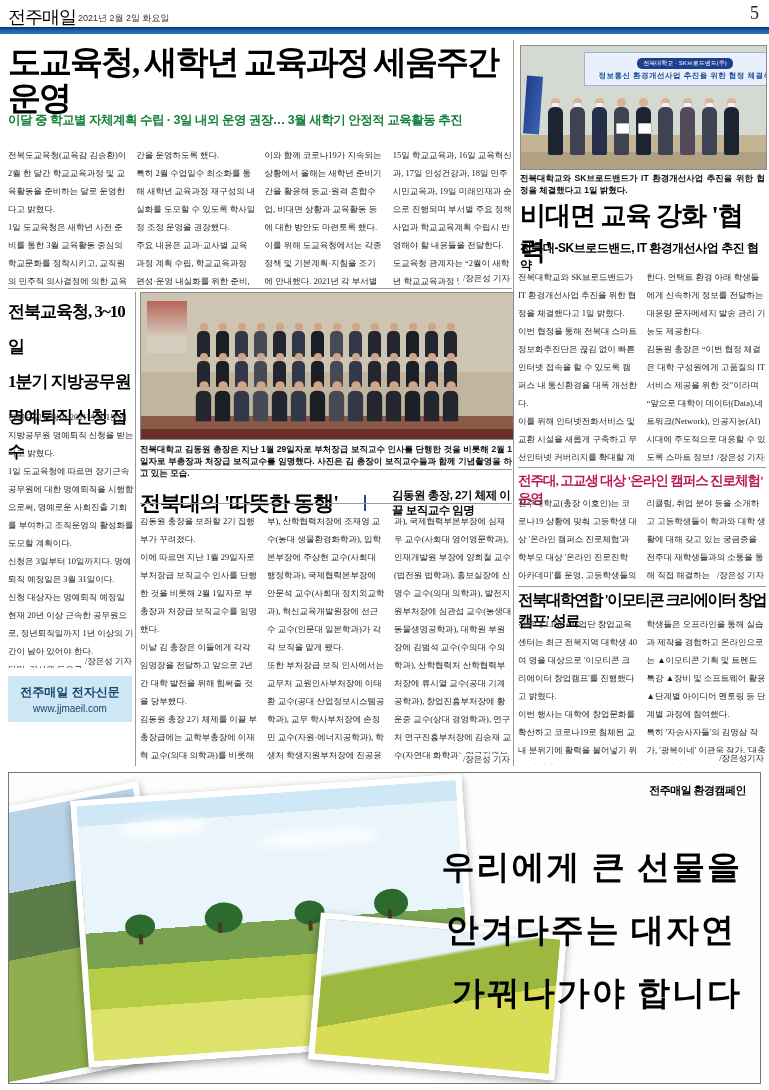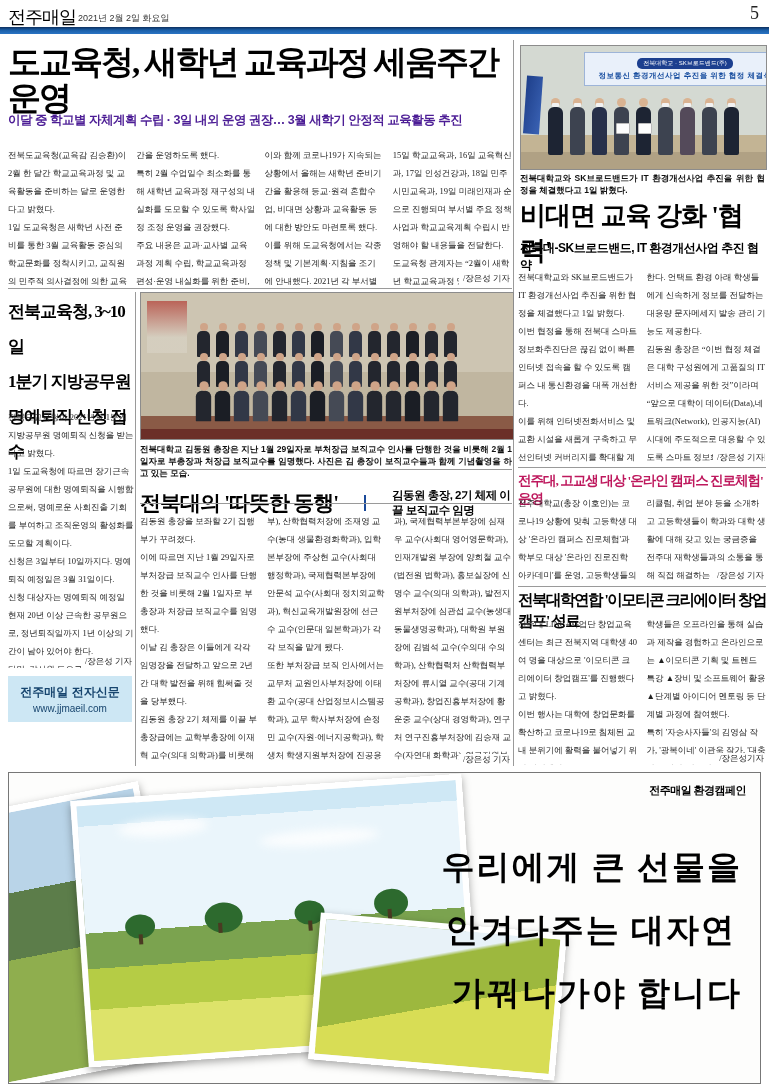--- a/index.html
+++ b/index.html
@@ -11,21 +11,21 @@
 
   
   .paper-name{left:8px;top:5px;font-size:18px;font-weight:normal;font-family:"Liberation Sans",sans-serif;letter-spacing:-1px;color:#000;}
   .paper-date{left:78px;top:12px;font-size:9px;color:#333;font-family:"Liberation Sans",sans-serif;}
   .section-title{left:0;top:6px;width:769px;text-align:center;font-size:15px;font-weight:bold;letter-spacing:1px;color:#000;}
   .page-number{right:10px;top:3px;font-size:18px;color:#222;}
   .blue-bar{left:0;top:27px;width:769px;height:7px;background:linear-gradient(#0d2f5e,#1a5fa8 45%,#2a74c4);}
 
   
   .main-headline{left:8px;top:44px;width:505px;font-size:33px;font-weight:bold;letter-spacing:-2px;line-height:1.1;color:#000;}
-  .main-subhead{left:8px;top:112px;width:505px;font-size:12.5px;font-weight:bold;font-family:"Liberation Sans",sans-serif;letter-spacing:-0.5px;color:#4c1d95;}
+  .main-subhead{left:8px;top:112px;width:505px;font-size:12.5px;font-weight:bold;font-family:"Liberation Sans",sans-serif;letter-spacing:-0.5px;color:#15803d;}
   .body-text{font-size:8.5px;line-height:11px;text-align:justify;white-space:pre-line;color:#222;}
   .col-box{position:relative;overflow:hidden;}
   .byline{position:absolute;right:2px;bottom:0;font-size:8.5px;color:#222;background:#fff;padding-left:4px;}
   .cols{display:flex;gap:9px;}
   .cols>div{flex:1;}
 
   
   .left-headline{left:8px;top:294px;width:126px;font-size:17px;font-weight:bold;letter-spacing:-1px;line-height:35px;white-space:pre-line;color:#000;}
   .epaper-box{left:8px;top:676px;width:124px;height:46px;background:#cde7f4;display:flex;flex-direction:column;align-items:center;justify-content:center;gap:2px;}
   .epaper-title{font-size:12px;font-weight:bold;color:#17456e;font-family:"Liberation Sans",sans-serif;}

